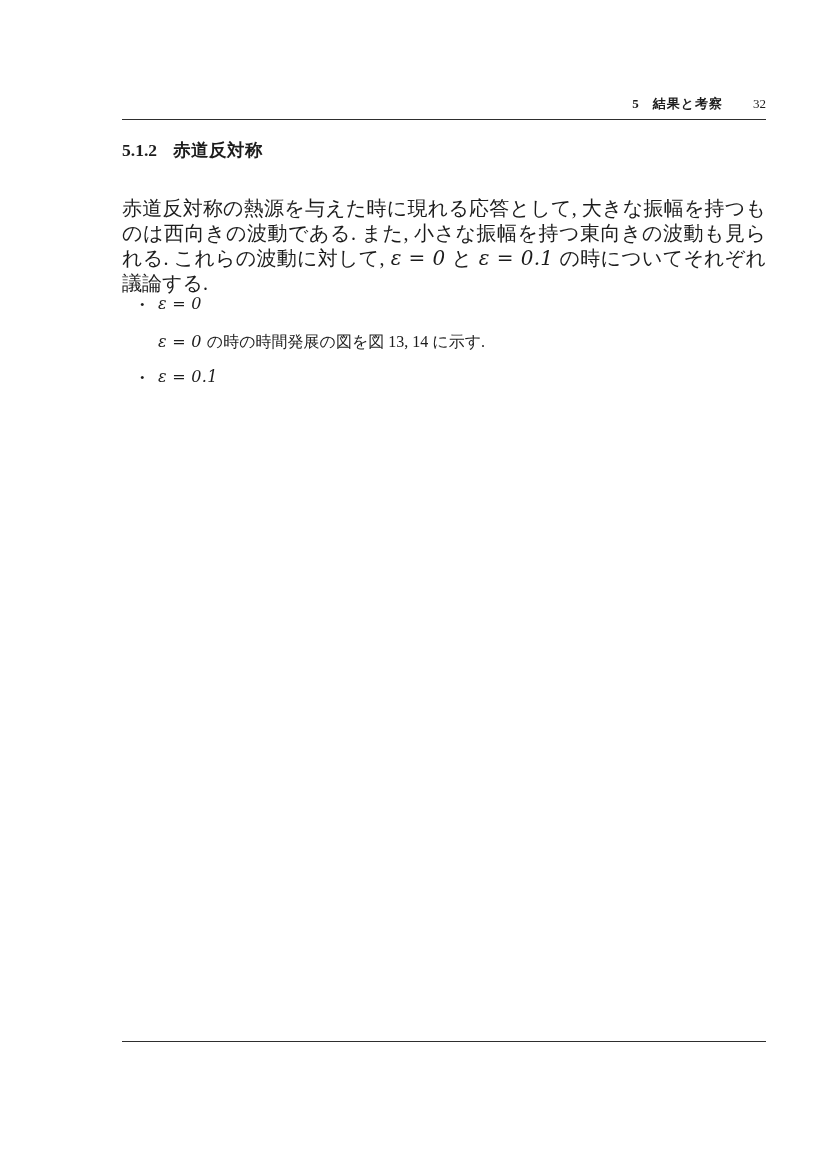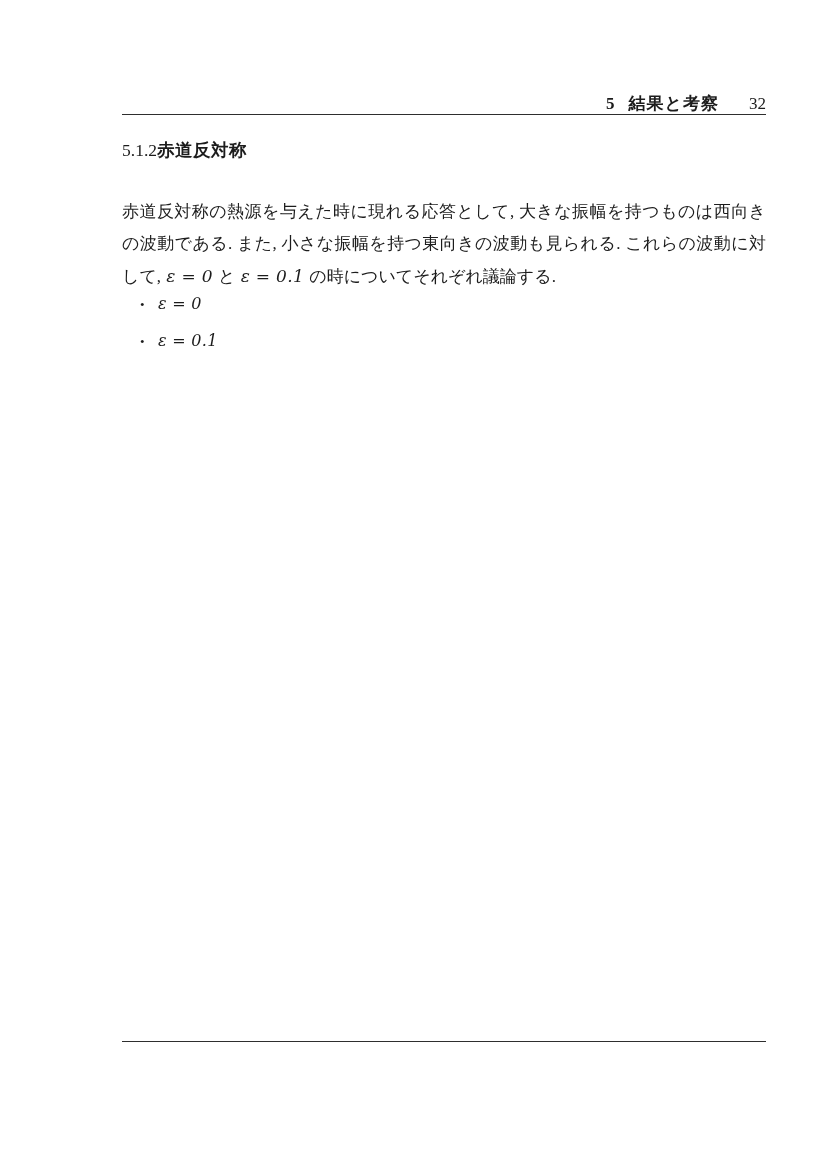--- a/index.html
+++ b/index.html
@@ -16,22 +16,23 @@
     color: #1c1c1c;
     overflow: hidden;
   }
   
   .running-head {
     position: absolute;
     left: 122px;
     top: 94px;
     width: 644px;
     text-align: right;
-    font-size: 17px;
+    font-size: 13px;
     line-height: 20px;
+    padding-bottom: 5px;
     border-bottom: 1.5px solid #2e2e2e;
     white-space: nowrap;
   }
   .head-sec-num {
     font-weight: bold;
     margin-right: 14px;
   }
   .head-sec-title {
     font-family: "Liberation Sans", "DejaVu Sans", sans-serif;
     font-weight: bold;
@@ -43,35 +44,36 @@
   
   .section-heading {
     position: absolute;
     left: 122px;
     top: 139px;
     font-size: 17.5px;
     line-height: 22px;
     white-space: nowrap;
   }
   .heading-num {
-    font-weight: normal;
+    font-weight: bold;
+    margin-right: 16px;
   }
   .heading-title {
     font-family: Liberation Mono, monospace;
     font-weight: bold;
     letter-spacing: 0.5px;
   }
   
   .intro {
     position: absolute;
     left: 122px;
     top: 196px;
     width: 644px;
-    font-size: 17px;
-    line-height: 32px;
+    font-size: 20px;
+    line-height: 25px;
     text-align: justify;
     margin: 0;
   }
   .itemize {
     position: absolute;
     left: 122px;
     top: 292px;
     width: 644px;
     font-size: 16px;
     line-height: 23.5px;
@@ -124,20 +126,21 @@
 
   <p class="intro"><span>赤道反対称の熱源を与えた時に現れる応答として, 大きな振幅を持つものは西向きの波動である. また, 小さな振幅を持つ東向きの波動も見られる. これらの波動に対して, </span><span class="math">ε = 0</span><span> と </span><span class="math">ε = 0.1</span><span> の時についてそれぞれ議論する.</span></p>
 
   <div class="itemize">
 
     <div class="list-item">
       <div class="item-head">
         <span class="bullet-marker">•</span>
         <span class="item-label"><span class="math">ε = 0</span></span>
       </div>
+      <p class="item-para"><span class="math">ε = 0</span><span> の時の時間発展の図を図 13, 14 に示す.</span></p>
     </div>
 
     <div class="list-item">
       <div class="item-head">
         <span class="bullet-marker">•</span>
         <span class="item-label"><span class="math">ε = 0.1</span></span>
       </div>
     </div>
 
   </div>

